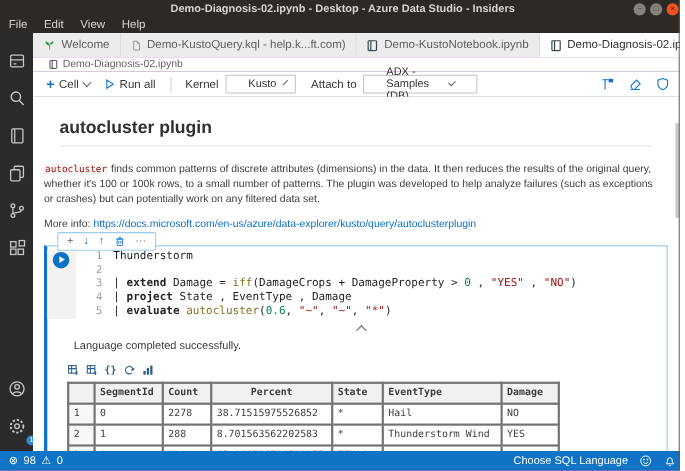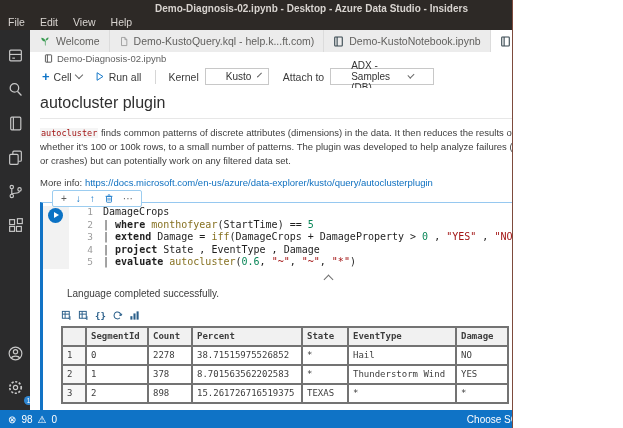--- a/index.html
+++ b/index.html
@@ -1,16 +1,16 @@
 <!DOCTYPE html>
 <html><head>
 <meta charset="utf-8">
 <style>
   html,body{margin:0;padding:0;background:#fff;font-family:"Liberation Sans",sans-serif;}
-  .window{position:relative;width:513px;height:428px;overflow:hidden;background:#701a75;}
+  .window{position:relative;width:618px;height:428px;overflow:hidden;background:#701a75;}
   
   .titlebar{position:absolute;left:0;top:0;width:623px;height:30px;background:#2d2926;}
   .win-title{position:absolute;left:0;right:0;top:3px;text-align:center;font-size:10px;font-weight:bold;color:#d8d4d0;}
   .winbtns{position:absolute;right:6px;top:3px;display:flex;gap:4px;}
   .wbtn{width:11px;height:11px;border-radius:50%;background:#87827e;color:#3d3834;font-size:7px;line-height:11px;text-align:center;}
   .wbtn.close{background:#e95420;color:#40170a;}
   .menubar{position:absolute;left:8px;bottom:2px;display:flex;gap:15px;font-size:10.5px;color:#d9d5d1;}
   
   .activitybar{position:absolute;left:0;top:30px;width:30px;height:380px;background:#2b2b2c;display:flex;flex-direction:column;align-items:center;padding-top:8px;box-sizing:border-box;}
   .act-icon{width:30px;height:34px;display:flex;align-items:center;justify-content:center;}
@@ -29,21 +29,21 @@
   .tb-item{display:flex;align-items:center;gap:4px;margin-right:12px;}
   .plus{color:#0f74c7;font-size:13px;font-weight:bold;}
   .chev{width:5px;height:5px;border-right:1px solid #6a6a6a;border-bottom:1px solid #6a6a6a;transform:rotate(45deg);margin-top:-3px;display:inline-block;}
   .chev-up{transform:rotate(225deg);margin-top:3px;border-color:#6f6f6f;width:6px;height:6px;border-width:1.5px;}
   .tb-divider{width:1px;height:14px;background:#d6d6d6;margin:0 12px 0 2px;}
   .dd{display:flex;align-items:center;justify-content:space-between;border:1px solid #c8c8c8;background:#fff;height:17px;padding:0 20px;font-size:10px;color:#333;box-sizing:border-box;margin-right:14px;}
   .dd .chev{margin-left:8px;}
   .tb-right{margin-left:auto;display:flex;align-items:center;gap:12px;padding-right:14px;}
   
   .content{position:absolute;left:30px;top:88px;width:593px;height:322px;background:#fff;box-sizing:border-box;padding:4px 16px 0 10px;overflow:hidden;}
-  h1.md-title{font-size:16px;font-weight:400;color:#2f2f2f;margin:0;padding:2px 0 6px 0;border-bottom:1px solid #e7e7e7;}
+  h1.md-title{font-size:16px;font-weight:700;color:#2f2f2f;margin:14px;padding:2px 0 6px 0;border-bottom:1px solid #e7e7e7;}
   .md-para{margin:7px 6px 0 0;font-size:9.5px;line-height:14px;color:#3d3d3d;max-width:566px;}
   .inline-code{font-family:"DejaVu Sans Mono",monospace;font-size:8.5px;color:#a31515;background:#f5f5f5;padding:0 1px;}
   .more-info{margin-top:9px;font-size:9.5px;color:#3d3d3d;}
   .link{color:#0e70c0;text-decoration:none;}
   
   .cell-wrap{position:relative;margin-top:14px;}
   .hover-toolbar{position:absolute;top:-12px;left:12px;background:#fff;border:1px solid #9ccdf0;border-radius:2px;display:flex;align-items:center;gap:9px;padding:2px 8px;z-index:3;font-size:10px;}
   .ht-ico{color:#0f74c7;}
   .ht-ico.gray{color:#5c5c5c;}
   .cell{border:1px solid #96c8f0;border-left:3px solid #1173c5;background:#fff;padding-bottom:12px;}
@@ -65,21 +65,21 @@
   .out-time{margin:10px 0 0 22px;font-size:10px;color:#3c3c3c;}
   .grid-tools{margin:10px 0 0 18px;display:flex;align-items:flex-end;gap:6px;height:12px;}
   .json-glyph{font-family:"DejaVu Sans Mono",monospace;font-size:9px;font-weight:bold;color:#2a5f8a;line-height:10px;}
   table.grid{margin:5px 0 0 18px;border-collapse:collapse;font-family:"DejaVu Sans Mono",monospace;font-size:9px;color:#3d3d3d;table-layout:fixed;}
   table.grid th,table.grid td{border:2px solid #737373;padding:2px 4px;height:13px;text-align:left;overflow:hidden;white-space:nowrap;}
   table.grid th{background:#f1f1f1;font-weight:bold;}
   table.grid td.rownum{background:#f7f7f7;}
   table.grid th:nth-child(1){width:14px;}
   table.grid th:nth-child(2){width:52px;}
   table.grid th:nth-child(3){width:34px;}
-  table.grid th:nth-child(4){width:100px;}
+  table.grid th:nth-child(4){width:100px;text-align:center;}
   table.grid th:nth-child(5){width:36px;}
   table.grid th:nth-child(6){width:98px;}
   table.grid th:nth-child(7){width:42px;}
   .nb-scrollbar{position:absolute;right:1px;top:24px;width:8px;height:86px;background:#c9c9c9;}
   
   .statusbar{position:absolute;left:0;top:410px;width:623px;height:18px;background:#0f73c6;color:#fff;display:flex;align-items:center;justify-content:space-between;font-size:10px;box-sizing:border-box;padding:0 8px;}
   .sb-left,.sb-right{display:flex;align-items:center;gap:5px;}
   .sb-right{gap:10px;}
   .sb-glyph{font-size:10px;}
   .window-edge{position:absolute;right:0;top:0;width:1px;height:428px;background:#7d4b3d;}
@@ -266,22 +266,22 @@
           </svg>
         <span class="ht-ico gray">···</span>
       </div>
 
       <div class="cell">
         <div class="code-area">
           <div class="gutter">
             <div class="run-btn"></div>
           </div>
           <div class="lines" id="code-lines">
-              <div class="code-line"><span class="line-num">1</span><span class="code-text"><span class="tok-pl">DamageCrops</span></span></div>
-              <div class="code-line"><span class="line-num">2</span><span class="code-text"><span class="tok-pl">| </span><span class="tok-kw">where</span><span class="tok-pl"> </span><span class="tok-fn">monthofyear</span><span class="tok-pl">(StartTime) == </span><span class="tok-nu">5</span></span></div>
+              <div class="code-line"><span class="line-num">1</span><span class="code-text"><span class="tok-pl">Thunderstorm</span></span></div>
+              <div class="code-line"><span class="line-num">2</span></div>
               <div class="code-line"><span class="line-num">3</span><span class="code-text"><span class="tok-pl">| </span><span class="tok-kw">extend</span><span class="tok-pl"> Damage = </span><span class="tok-fn">iff</span><span class="tok-pl">(DamageCrops + DamageProperty &gt; </span><span class="tok-nu">0</span><span class="tok-pl"> , </span><span class="tok-st">"YES"</span><span class="tok-pl"> , </span><span class="tok-st">"NO"</span><span class="tok-pl">)</span></span></div>
               <div class="code-line"><span class="line-num">4</span><span class="code-text"><span class="tok-pl">| </span><span class="tok-kw">project</span><span class="tok-pl"> State , EventType , Damage</span></span></div>
               <div class="code-line"><span class="line-num">5</span><span class="code-text"><span class="tok-pl">| </span><span class="tok-kw">evaluate</span><span class="tok-pl"> </span><span class="tok-fn">autocluster</span><span class="tok-pl">(</span><span class="tok-nu">0.6</span><span class="tok-pl">, </span><span class="tok-st">"~"</span><span class="tok-pl">, </span><span class="tok-st">"~"</span><span class="tok-pl">, </span><span class="tok-st">"*"</span><span class="tok-pl">)</span></span></div>
             </div>
         </div>
         <div class="collapse-row">
           <span class="chev chev-up"></span>
         </div>
         <div class="out-status">Language completed successfully.</div>
         <div class="grid-tools">
@@ -324,21 +324,21 @@
                 <td>0</td>
                 <td>2278</td>
                 <td>38.71515975526852</td>
                 <td>*</td>
                 <td>Hail</td>
                 <td>NO</td>
               </tr>
               <tr>
                 <td class="rownum">2</td>
                 <td>1</td>
-                <td>378</td>
+                <td>288</td>
                 <td>8.701563562202583</td>
                 <td>*</td>
                 <td>Thunderstorm Wind</td>
                 <td>YES</td>
               </tr>
               <tr>
                 <td class="rownum">3</td>
                 <td>2</td>
                 <td>898</td>
                 <td>15.261726716519375</td>

